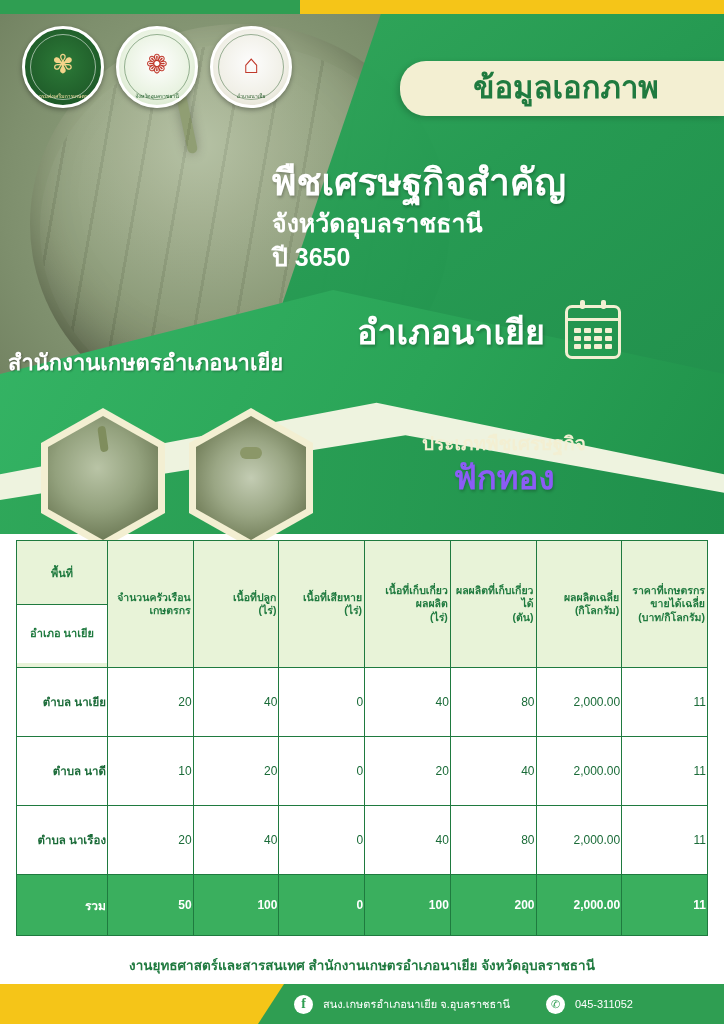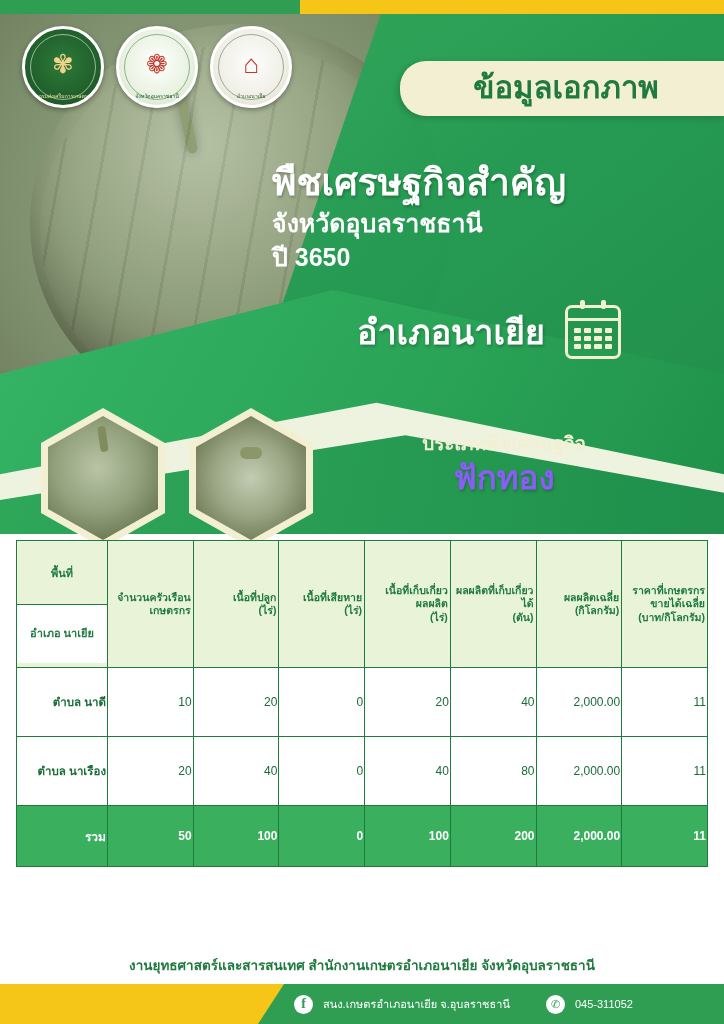--- a/index.html
+++ b/index.html
@@ -524,20 +524,21 @@
           <i></i>
           <i></i>
         <i></i>
           <i></i>
           <i></i>
           <i></i>
       </span>
     </div>
   </div>
 
+  <div class="office-label">สำนักงานเกษตรอำเภอนาเยีย</div>
 
   <div class="hex-outer hex-1-outer"></div>
   <div class="hex hex-1">
     <div class="hex-img-a"></div>
   </div>
   <div class="hex-outer hex-2-outer"></div>
   <div class="hex hex-2">
     <div class="hex-img-b"></div>
   </div>
 
@@ -559,20 +560,30 @@
           <th>จำนวนครัวเรือนเกษตรกร</th>
           <th>เนื้อที่ปลูก<br>(ไร่)</th>
           <th>เนื้อที่เสียหาย<br>(ไร่)</th>
           <th>เนื้อที่เก็บเกี่ยวผลผลิต<br>(ไร่)</th>
           <th>ผลผลิตที่เก็บเกี่ยวได้<br>(ตัน)</th>
           <th>ผลผลิตเฉลี่ย<br>(กิโลกรัม)</th>
           <th>ราคาที่เกษตรกรขายได้เฉลี่ย<br>(บาท/กิโลกรัม)</th>
         </tr>
       </thead>
       <tbody>
+        <tr>
+          <td class="rowlabel">ตำบล นาเยีย</td>
+          <td>20</td>
+          <td>40</td>
+          <td>0</td>
+          <td>40</td>
+          <td>80</td>
+          <td>2,000.00</td>
+          <td>11</td>
+        </tr>
         <tr>
           <td class="rowlabel">ตำบล นาดี</td>
           <td>10</td>
           <td>20</td>
           <td>0</td>
           <td>20</td>
           <td>40</td>
           <td>2,000.00</td>
           <td>11</td>
         </tr>

